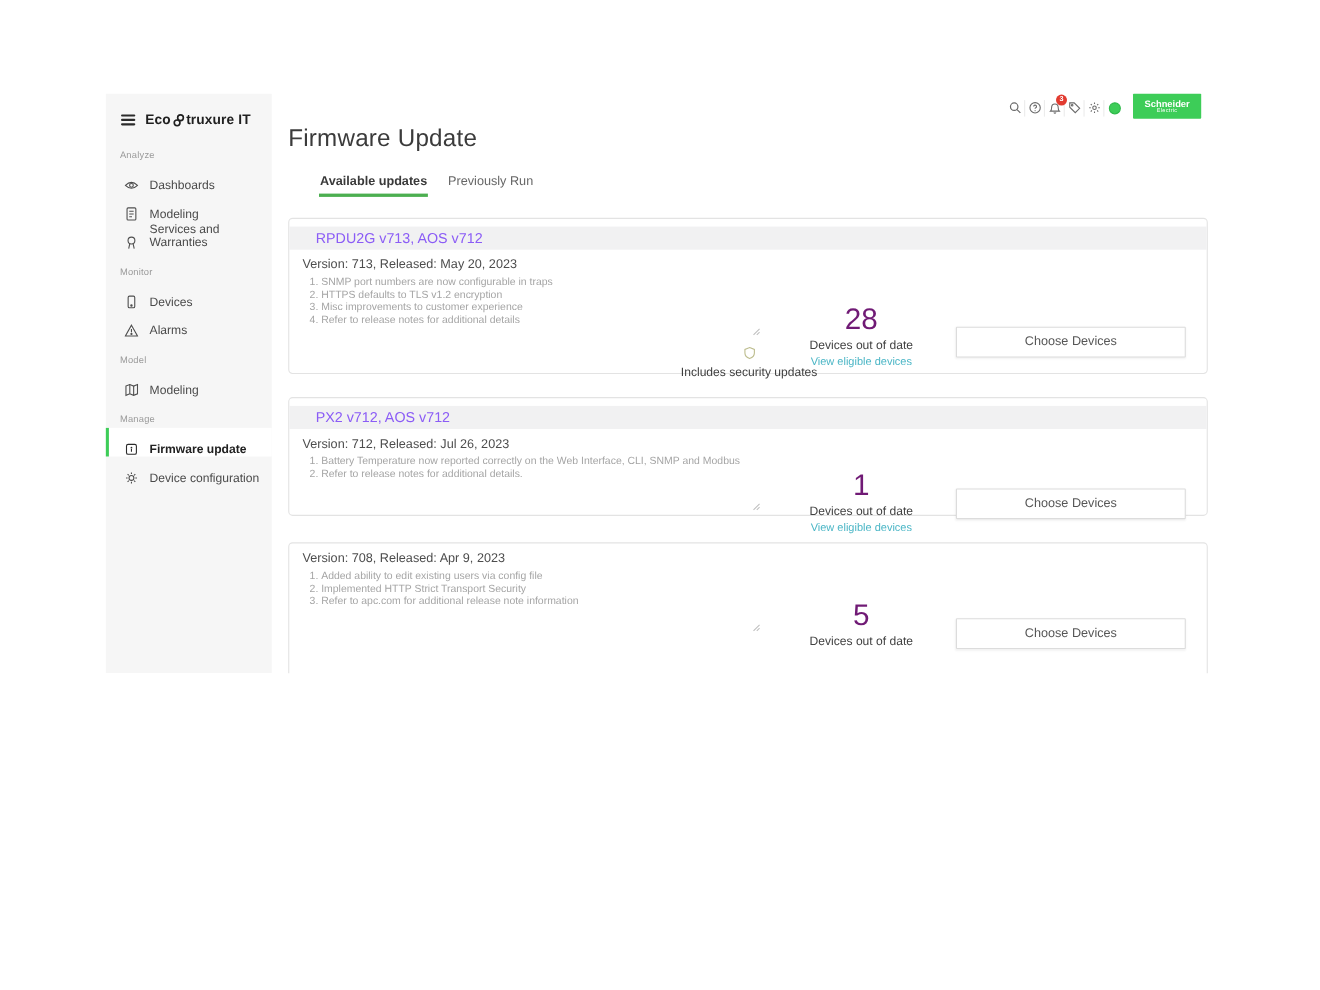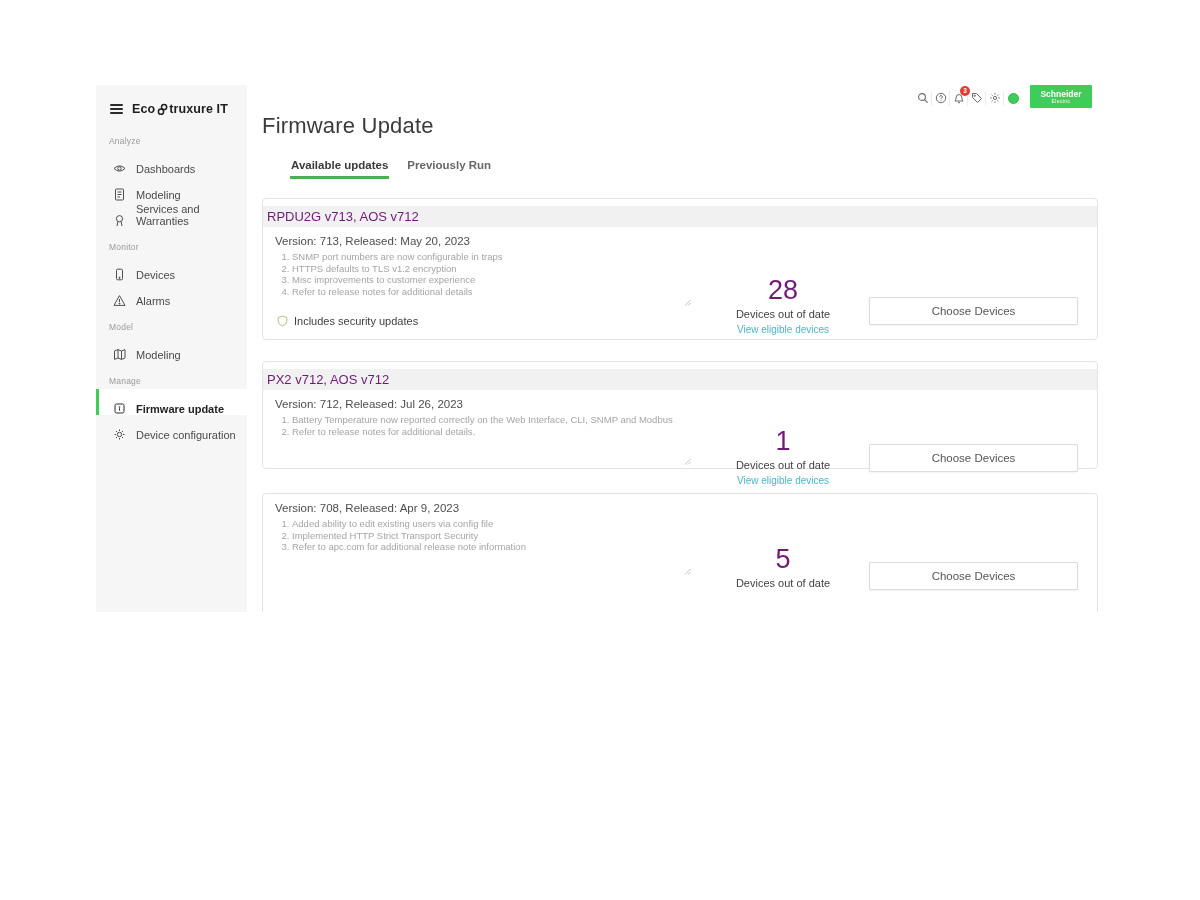--- a/index.html
+++ b/index.html
@@ -24,35 +24,35 @@
   .tb-cell:last-child { border-right:none; }
   .badge { position:absolute; top:-5px; right:-3px; min-width:10px; height:10px; padding:0 2px; border-radius:6px; background:#e23b30; color:#fff; font-size:6.5px; font-weight:700; display:flex; align-items:center; justify-content:center; }
   .avatar-dot { width:11px; height:11px; border-radius:50%; background:#3dcd58; border:1.5px solid #2eb94a; }
   .se-logo { position:absolute; top:0; left:934px; width:62px; height:23px; background:#3dcd58; color:#fff; display:flex; flex-direction:column; align-items:center; justify-content:center; border-radius:1px; cursor:pointer; }
   .se-logo .l1 { font-size:8.5px; font-weight:700; line-height:9px; }
   .se-logo .l2 { font-size:5px; line-height:5px; letter-spacing:0.3px; }
 
   
   .page-title { position:absolute; left:166px; top:28px; font-size:22px; font-weight:500; color:#3b3b3b; letter-spacing:0.2px; }
   .tabs { position:absolute; left:194px; top:74px; display:flex; gap:17px; }
-  .tab { font-size:11.5px; color:#666; padding:0 1px 5px 1px; cursor:pointer;font-weight:bold; }
+  .tab { font-size:11.5px; color:#666; padding:0 1px 5px 1px; cursor:pointer; }
   .tab.active { font-weight:700; color:#3a3a3a; border-bottom:3px solid #4caf50; }
 
   .card { position:absolute; left:166px; width:836px; background:#fff; border:1px solid #e3e3e3; border-radius:4px; }
   .card.c1 { top:113px; height:142px; }
   .card.c2 { top:276px; height:108px; }
   .card.c3 { top:408px; height:130px; }
-  .band { margin-top:7px; height:21px; background:#f1f1f2; display:flex; align-items:center; padding-left:4px; font-size:13px; font-weight:500; color:#701a75; }
+  .band { margin-top:7px; height:21px; background:#f1f1f2; display:flex; align-items:center; padding-left:24px; font-size:13px; font-weight:500; color:#8b5cf6; }
   .card-body { position:relative; padding:5px 12px 0 12px; }
   .version { font-size:11.5px; color:#4d4d4d; margin:3px 0 4px 0; }
   .desc-box { position:relative; width:412px; }
   .c1 .desc-box { height:62px; } .c2 .desc-box { height:58px; } .c3 .desc-box { height:64px; }
   .desc-box ol { margin:1px 0 0 0; padding-left:17px; font-size:9.5px; line-height:11.5px; color:#a5a5a5; }
   .rsz { position:absolute; right:-4px; bottom:3px; cursor:nwse-resize; }
-  .sec-row { display:flex; align-items:center; gap:6px; font-size:11px; color:#3f3f3f; margin:2px 0 0 2px; }
+  .sec-row { display:flex; align-items:center; gap:6px; font-size:11px; color:#3f3f3f; margin:2px 0 0 2px;flex-direction:column; }
 
   .stats { position:absolute; left:455px; width:130px; text-align:center; }
   .c1 .stats { top:48px; } .c2 .stats { top:36px; } .c3 .stats { top:50px; }
   .stat-num { font-size:27px; color:#701a75; line-height:30px; font-weight:400; }
   .stat-label { font-size:11px; color:#424242; margin-top:3px; }
   .stat-link { font-size:10px; color:#4bb6c6; margin-top:4px; cursor:pointer; }
   .choose-btn { position:absolute; right:19px; width:209px; height:28px; background:#fff; border:1px solid #dcdcdc; border-radius:1px; font-size:11.5px; color:#565656; font-family:"Liberation Sans",sans-serif; cursor:pointer; box-shadow:0 1px 2px rgba(0,0,0,0.05); }
   .c1 .choose-btn { top:70px; } .c2 .choose-btn { top:54px; } .c3 .choose-btn { top:68px; }
 </style>
 </head>

